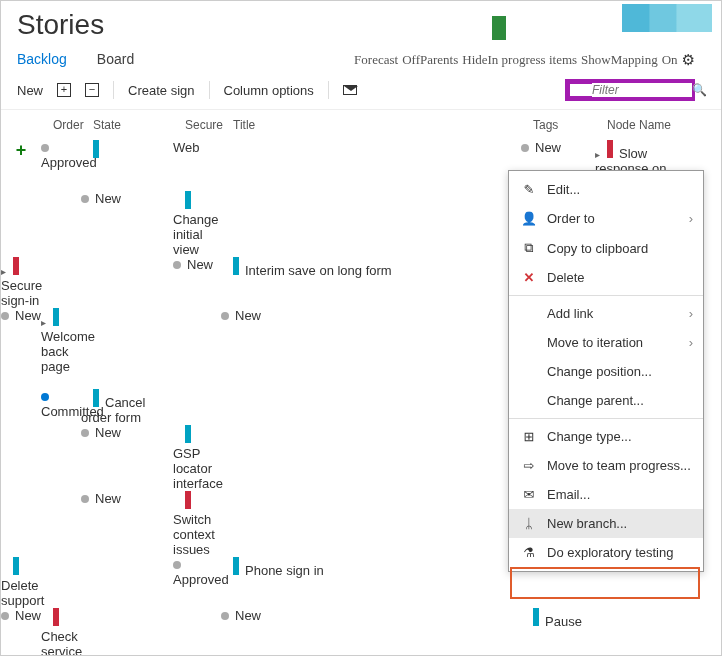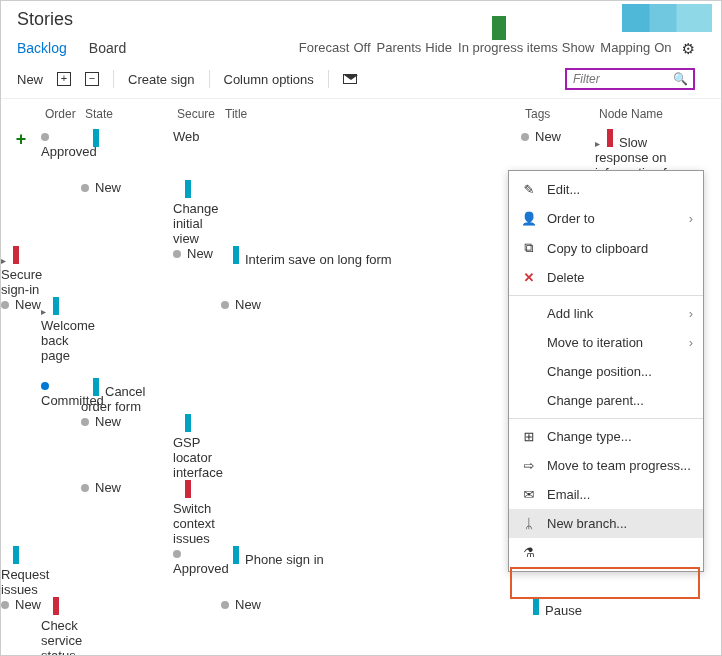--- a/index.html
+++ b/index.html
@@ -1,39 +1,39 @@
 <!DOCTYPE html>
 <html><head>
 <meta charset="utf-8">
 <style>
 * { box-sizing: border-box; margin: 0; padding: 0; }
 body { font-family: "Segoe UI", Arial, sans-serif; font-size: 13px; color: #333; background: #fff; width: 722px; height: 656px; overflow: hidden; border: 1px solid #ccc; }
 .header { padding: 8px 16px 0; }
 .logo-area { position: absolute; right: 10px; top: 4px; width: 90px; height: 28px; background: linear-gradient(90deg,#4fb8d8 0%,#4fb8d8 30%,#6fc8e0 31%,#6fc8e0 60%,#8fd8e8 61%,#8fd8e8 100%); }
-.title { font-size: 18px; font-weight: 300; color: #333; }
+.title { font-size: 28px; font-weight: 300; color: #333; }
 .bar { position: absolute; left: 492px; top: 16px; width: 14px; height: 24px; background: #2e8b3c; }
-.tabs { display: flex; gap: 22px; margin-top: 10px; font-size: 14px; padding-left: 0; }
+.tabs { display: flex; gap: 30px; margin-top: 10px; font-size: 14px; padding-left: 0; }
 .tab { color: #404040; cursor: pointer; padding-bottom: 6px; }
 .tab.active { color: #0078d4; font-weight: 400; }
-.options-row { display: flex; justify-content: flex-end; gap: 6px; font-size: 13px; color: #555; margin-top: -22px; padding-right: 10px; }
+.options-row { display: flex; justify-content: flex-end; align-items: center; font-size: 13px; color: #555; margin-top: -22px; padding-right: 10px; font-family: Liberation Serif, serif; }
 .options-row .opt { display: inline-flex; gap: 4px; }
 .options-row .val { font-weight: 400; }
 .gear { font-size: 15px; color: #333; margin-left: 4px; }
 .toolbar { display: flex; align-items: center; gap: 14px; padding: 10px 16px 8px; border-bottom: 1px solid #eee; }
 .tb-btn { color: #333; cursor: pointer; font-size: 13px; }
 .icon-box { display: inline-block; width: 14px; height: 14px; border: 1px solid #333; position: relative; font-size: 11px; line-height: 11px; text-align: center; }
 .sep { width: 1px; height: 18px; background: #ddd; }
 .mail-icon { display: inline-block; width: 14px; height: 10px; border: 1px solid #333; position: relative; }
 .mail-icon::before { content: ""; position: absolute; left: 0; top: 0; width: 0; height: 0; border-left: 7px solid transparent; border-right: 7px solid transparent; border-top: 5px solid #333; }
-.filter-box { margin-left: auto; margin-right: 10px; display: flex; align-items: center; border: 2px solid #a21caf; padding: 2px 6px; width: 130px; height: 22px; }
+.filter-box { margin-left: auto; margin-right: 10px; display: flex; align-items: center; border: 5px solid #a21caf; padding: 2px 22px; width: 130px; height: 22px; }
 .filter-box input { border: none; outline: none; font-style: italic; color: #888; font-size: 12px; width: 100px; }
 .search-icon { font-size: 12px; color: #666; }
 .grid { display: grid; grid-template-columns: 40px 40px 92px 48px 300px 74px 100px; }
 .grid-header { display: contents; }
-.grid-header > div { padding: 8px 4px; font-size: 12px; color: #555; }
+.grid-header > div { padding: 8px 4px; font-size: 12px; color: #555; margin-left: 8px; }
 .plus-green { color: #107c10; font-size: 18px; font-weight: bold; text-align: center; justify-content: center; }
 .state-dot { width: 8px; height: 8px; border-radius: 50%; background: #aaa; display: inline-block; margin-right: 6px; }
 .state-dot.blue { background: #0078d4; }
 .color-bar { width: 6px; height: 18px; display: inline-block; margin-right: 6px; flex-shrink: 0; }
 .cb-teal { background: #00a2c2; }
 .cb-red { background: #cc293d; }
 .expand { color: #666; margin-right: 4px; font-size: 10px; width: 8px; display: inline-block; }
 .ctx-menu { position: absolute; left: 508px; top: 170px; width: 196px; background: #fff; border: 1px solid #999; box-shadow: 0 2px 8px rgba(0,0,0,.2); padding: 4px 0; font-size: 13px; }
 .ctx-item { display: flex; align-items: center; padding: 7px 12px; gap: 10px; cursor: pointer; position: relative; }
 .ctx-item.hl { background: #e8e8e8; }
@@ -143,21 +143,21 @@
     <div></div>
     <div></div>
     <div><span class="state-dot"></span><span>New</span></div>
     <div></div>
     <div></div>
     <div><span class="state-dot"></span><span>New</span></div>
     <div><span class="expand"></span><span class="color-bar cb-red"></span><span>Switch context issues</span></div>
     <div></div>
     <div></div>
     <div><span class="state-dot"></span><span>Approved</span></div>
-    <div><span class="expand"></span><span class="color-bar cb-teal"></span><span>Request issues</span></div>
+    <div><span class="expand"></span><span class="color-bar cb-teal"></span><span>Delete support</span></div>
     <div></div>
     <div></div>
     <div><span class="state-dot"></span><span>Approved</span></div>
     <div><span class="expand"></span><span class="color-bar cb-teal"></span><span>Phone sign in</span></div>
     <div></div>
     <div></div>
     <div><span class="state-dot"></span><span>New</span></div>
     <div><span class="expand"></span><span class="color-bar cb-red"></span><span>Check service status</span></div>
     <div></div>
     <div></div>
@@ -215,16 +215,17 @@
   <div class="ctx-item">
       <span class="ctx-icon">✉</span>
       <span>Email...</span>
     </div>
   <div class="ctx-item hl">
       <span class="ctx-icon">ᛦ</span>
       <span>New branch...</span>
     </div>
   <div class="ctx-item">
       <span class="ctx-icon">⚗</span>
+      <span>Do exploratory testing</span>
     </div>
 </div>
 
 <div class="highlight-box"></div>
 
 </body></html>

